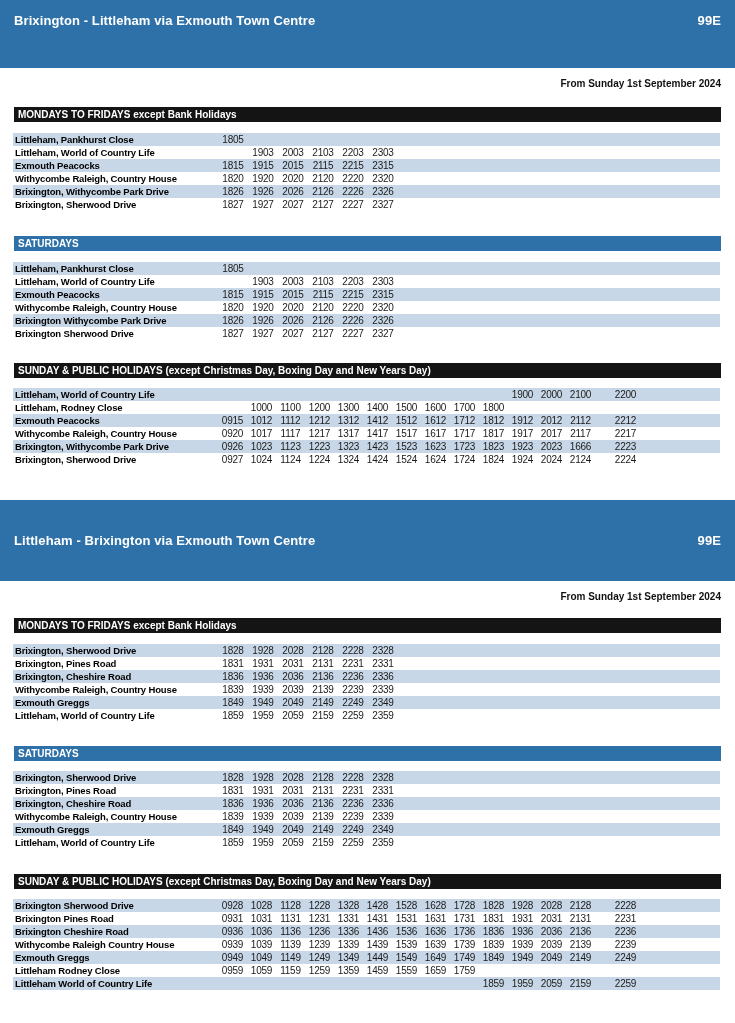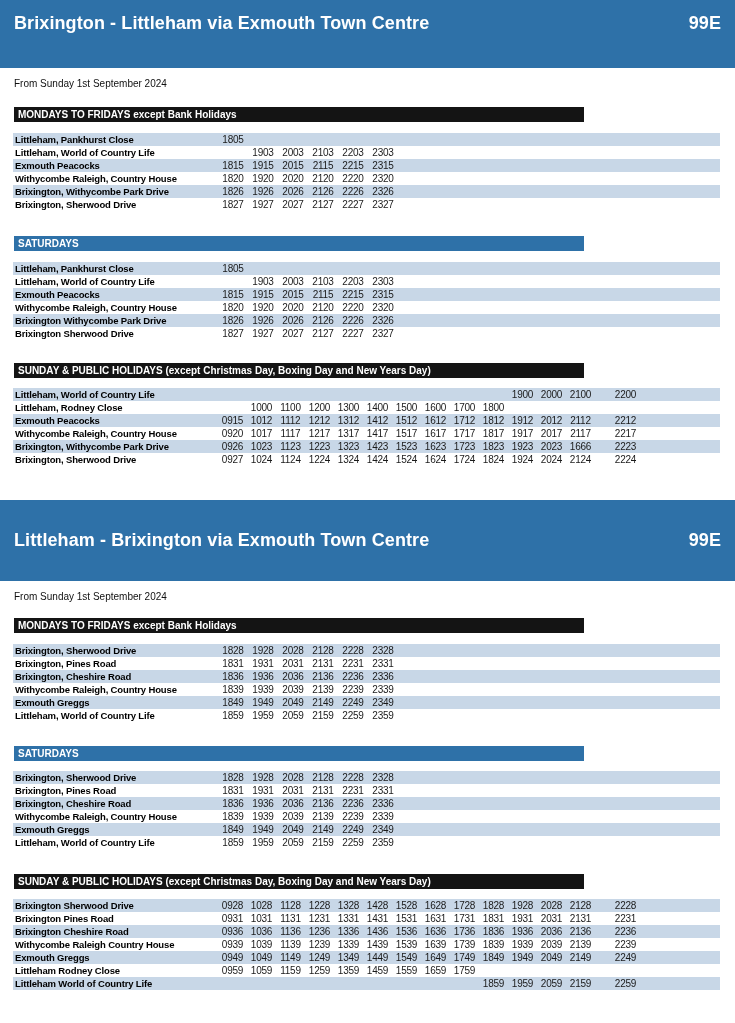--- a/index.html
+++ b/index.html
@@ -4,34 +4,34 @@
 <style>
   * { margin:0; padding:0; box-sizing:border-box; }
   html,body { background:#ffffff; }
   body { font-family:"Liberation Sans","DejaVu Sans",sans-serif; }
   .page { position:relative; width:735px; height:1023px; background:#fff; overflow:hidden; }
 
   
   .route-header {
     width:735px; background:#2E71A8; color:#fff;
     display:flex; justify-content:space-between;
-    padding:0 14px; font-weight:bold; font-size:18px; letter-spacing:0.1px;gap:22px;
+    padding:0 14px; font-weight:bold; font-size:13px; letter-spacing:0.1px;gap:22px;
   }
   .route-header.first  { height:68px; align-items:flex-start; padding-top:13px; }
   .route-header.second { height:81px; align-items:center; margin-top:34px; }
 
   
   .date-line {
-    margin:10px 14px 0 14px; text-align:left;
-    font-size:10px; font-weight:normal; color:#111; height:12px; line-height:12px;
+    margin:10px 14px 0 14px; text-align:right;
+    font-size:10px; font-weight:bold; color:#111; height:12px; line-height:12px;
   }
 
   
   .section-bar {
-    margin:0 14px; width:570px; height:15px; line-height:15px;
+    margin:0 14px; width:707px; height:15px; line-height:15px;
     color:#fff; font-weight:bold; font-size:10px; padding-left:4px;
     white-space:nowrap; overflow:hidden;
   }
   .section-bar.dark { background:#141414; }
   .section-bar.blue { background:#2E71A8; }
 
   .mt-17{margin-top:17px;} .mt-25{margin-top:25px;} .mt-23{margin-top:23px;}
   .mt-15{margin-top:15px;} .mt-24{margin-top:24px;}
 
   

